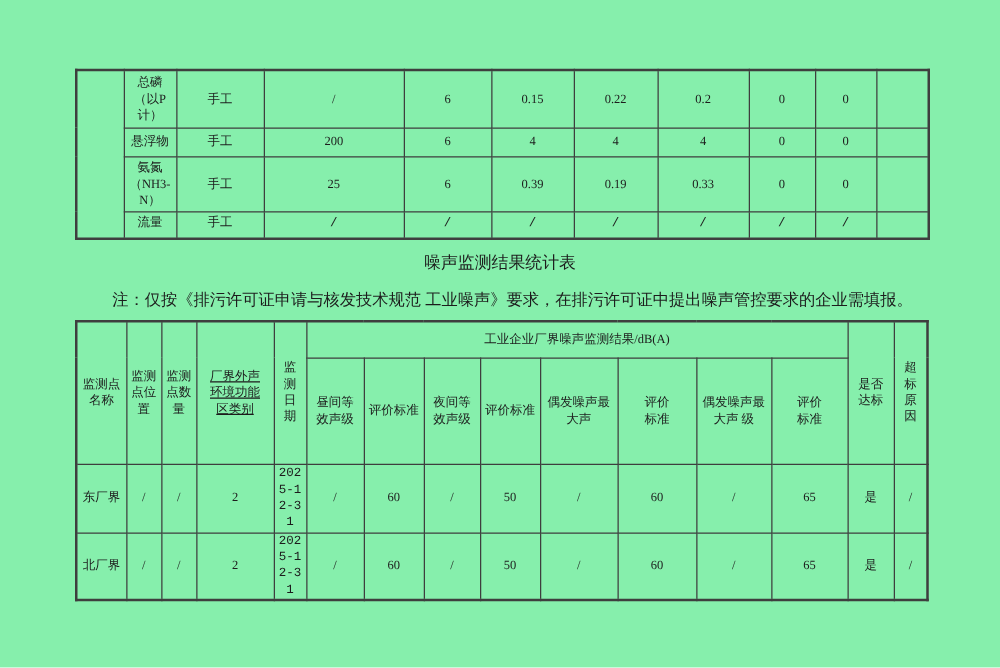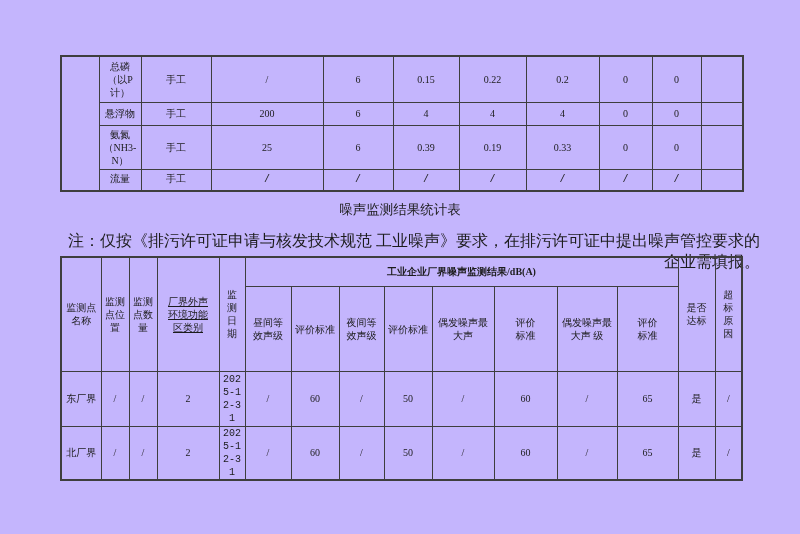--- a/index.html
+++ b/index.html
@@ -1,17 +1,17 @@
 <!DOCTYPE html>
 <html><head>
 <meta charset="utf-8">
 <style>
   html,body { margin:0; padding:0; background:#ffffff; }
   .page {
-    position:relative; width:800px; height:534px; background:#c4b5fd;
+    position:relative; width:800px; height:534px; background:#86efac;
     font-family:"Liberation Serif","DejaVu Serif",serif; color:#1c1c1c;
   }
   table { border-collapse:collapse; table-layout:fixed; }
   td {
     border:1px solid #3e3e3e; text-align:center; vertical-align:middle;
     font-size:10px; line-height:1.3; padding:0 2px; overflow:hidden;
     word-wrap:break-word;
   }
   
   .wtable { position:absolute; left:60px; top:55px; width:682px; border:2px solid #3e3e3e; }
@@ -19,29 +19,29 @@
   .wtable tr.r1 { height:23px; }
   .wtable tr.r2 { height:44px; }
   .wtable tr.r3 { height:22px;font-family:Liberation Mono, monospace; }
   
   .title {
     position:absolute; left:0; top:201px; width:100%;
     text-align:center; font-size:13.5px; font-weight:normal;
   }
   .note {
     position:absolute; left:60px; top:231px; width:700px;
-    font-size:16px; text-align:right;
+    font-size:13px; text-align:center;
   }
   
   .ntable { position:absolute; left:60px; top:256px; width:681px; border:2px solid #3e3e3e; }
   .ntable tr.h1 { height:29px; }
   .ntable tr.h2 { height:85px; }
   .ntable tr.d0 { height:55px; }
   .ntable tr.d1 { height:53px; }
-  .grp { font-weight:bold; }
+  .grp { font-weight:normal; }
   .hw { display:inline-block; vertical-align:middle; }
   .w1 { max-width:11px; }
   .w2 { max-width:21px; }
   .w3 { max-width:31px; }
   .w4 { max-width:41px;text-decoration:underline; }
   .w5 { max-width:51px; }
   .brk { word-break:break-all; padding:0 1px;font-family:Liberation Mono, monospace; }
 </style>
 </head>
 <body>

